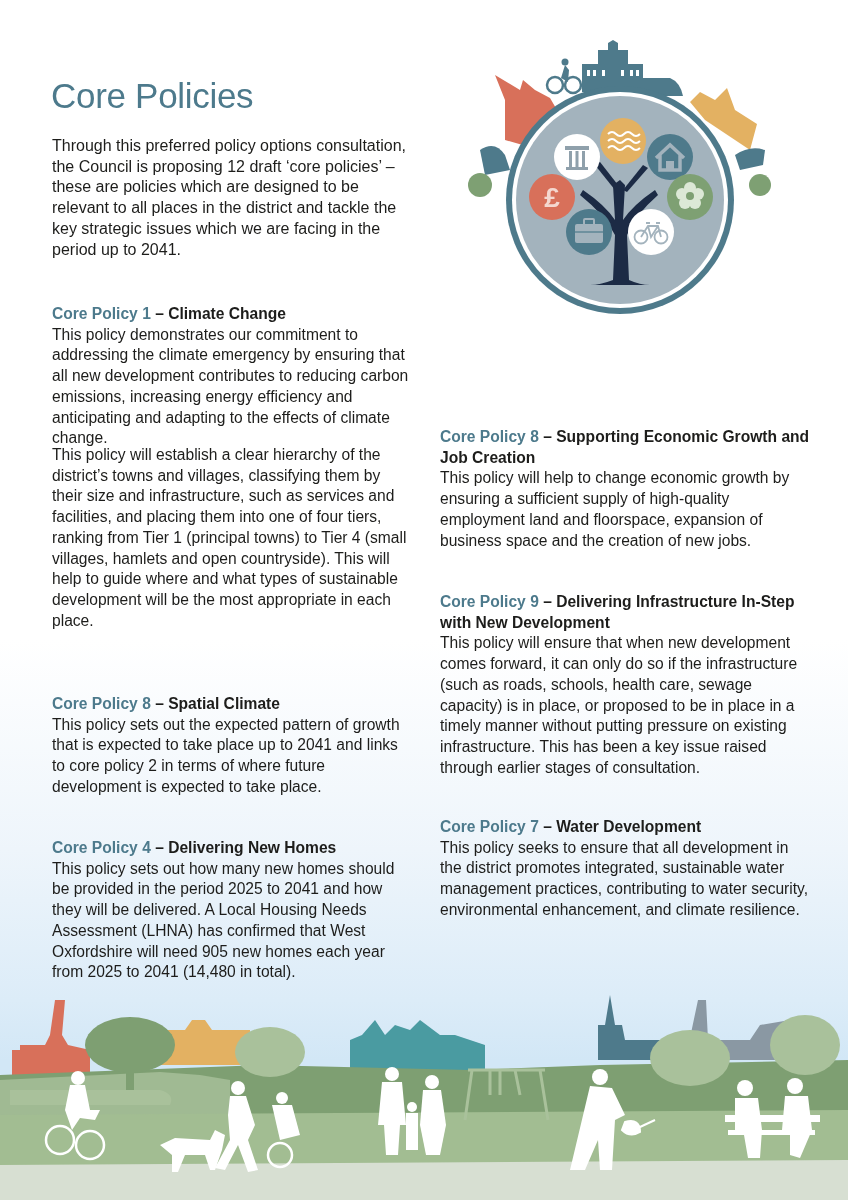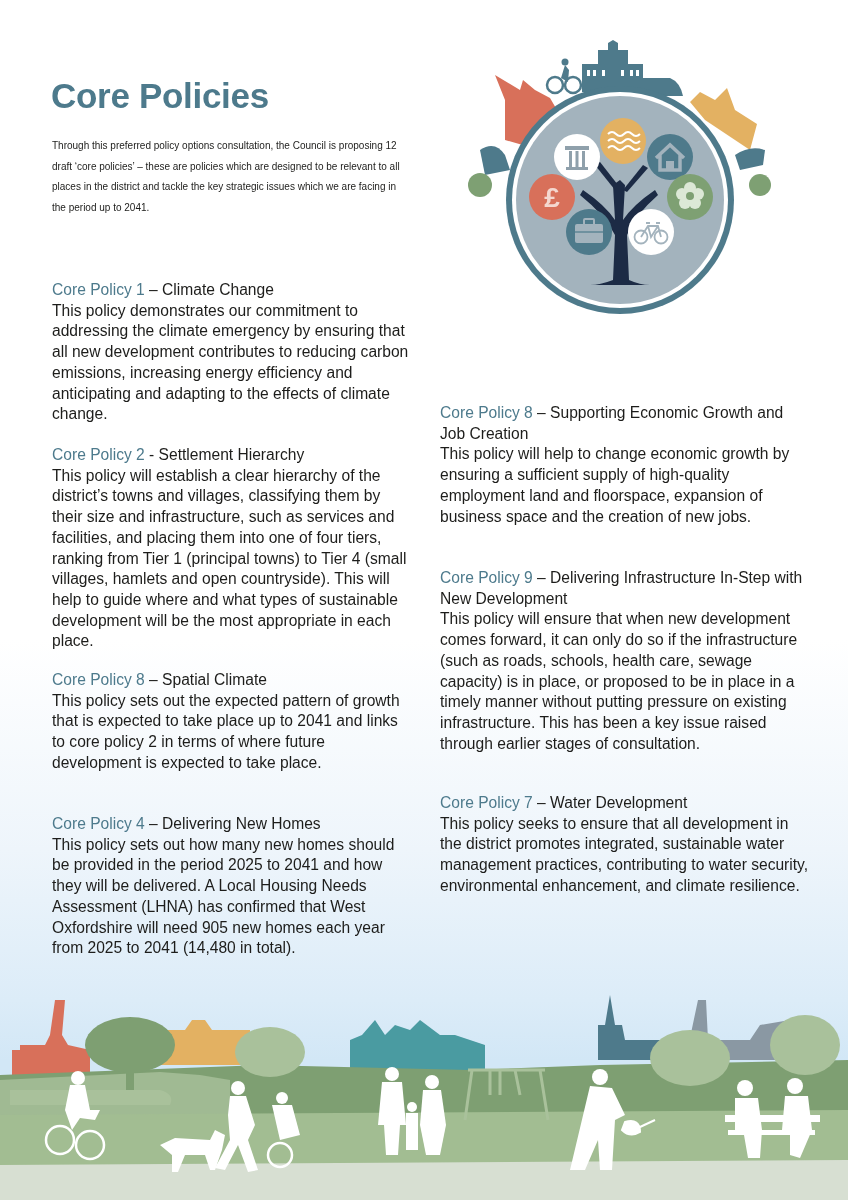--- a/index.html
+++ b/index.html
@@ -4,28 +4,28 @@
 <style>
   html, body { margin: 0; padding: 0; }
   body {
     width: 848px; height: 1200px; position: relative; overflow: hidden;
     font-family: "Liberation Sans", sans-serif;
     color: #1d1d1b;
     background: linear-gradient(to bottom, #ffffff 0px, #ffffff 640px, #eef5fb 850px, #dcecf8 1000px, #d2e7f6 1060px);
   }
   .title {
     position: absolute; left: 51px; top: 76px; margin: 0;
-    font-size: 35px; font-weight: bold; color: #4d7a8c; letter-spacing: -0.3px;
+    font-size: 35px; font-weight: normal; color: #4d7a8c; letter-spacing: -0.3px;
   }
   .intro {
     position: absolute; left: 52px; top: 136px; width: 360px; margin: 0;
-    font-size: 10px; line-height: 20.7px;
+    font-size: 16px; line-height: 20.7px;
   }
   .policy { position: absolute; margin: 0; font-size: 15.6px; line-height: 20.7px; }
-  .policy .ph { font-weight: normal; }
+  .policy .ph { font-weight: bold; margin-top: 24px; }
   .policy .pnum { color: #4d7a8c; }
   .policy .psep { color: #1d1d1b; }
   .col-left { left: 52px; width: 362px; }
   .col-right { left: 440px; width: 370px; }
   #p1 { top: 280px; }
   #p2 { top: 445px; }
   #p3 { top: 670px; }
   #p4 { top: 814px; }
   #p5 { top: 403px; }
   #p6 { top: 568px; }
@@ -38,21 +38,20 @@
 
 <h1 class="title">Core Policies</h1>
 <p class="intro">Through this preferred policy options consultation, the Council is proposing 12 draft ‘core policies’ – these are policies which are designed to be relevant to all places in the district and tackle the key strategic issues which we are facing in the period up to 2041.</p>
 
 <div class="policy col-left" id="p1">
   <div class="ph"><span class="pnum">Core Policy 1</span><span class="psep"> – </span><span>Climate Change</span></div>
   <div>This policy demonstrates our commitment to addressing the climate emergency by ensuring that all new development contributes to reducing carbon emissions, increasing energy efficiency and anticipating and adapting to the effects of climate change.</div>
 </div>
 
 <div class="policy col-left" id="p2">
-  <div class="ph"><span class="pnum">Core Policy 2</span><span class="psep"> - </span><span>Settlement Hierarchy</span></div>
   <div>This policy will establish a clear hierarchy of the district’s towns and villages, classifying them by their size and infrastructure, such as services and facilities, and placing them into one of four tiers, ranking from Tier 1 (principal towns) to Tier 4 (small villages, hamlets and open countryside).  This will help to guide where and what types of sustainable development will be the most appropriate in each place.</div>
 </div>
 
 <div class="policy col-left" id="p3">
   <div class="ph"><span class="pnum">Core Policy 8</span><span class="psep"> – </span><span>Spatial Climate</span></div>
   <div>This policy sets out the expected pattern of growth that is expected to take place up to 2041 and links to core policy 2 in terms of where future development is expected to take place.</div>
 </div>
 
 <div class="policy col-left" id="p4">
   <div class="ph"><span class="pnum">Core Policy 4</span><span class="psep"> – </span><span>Delivering New Homes</span></div>

